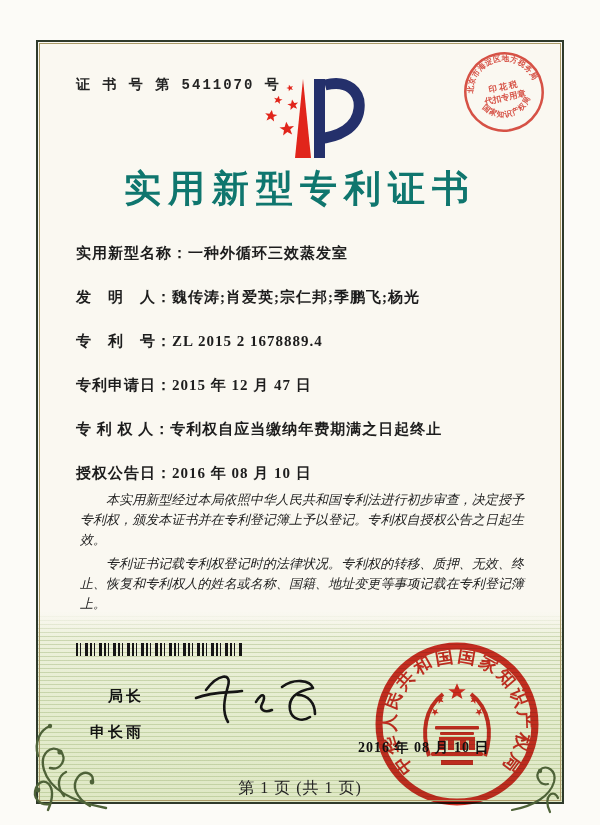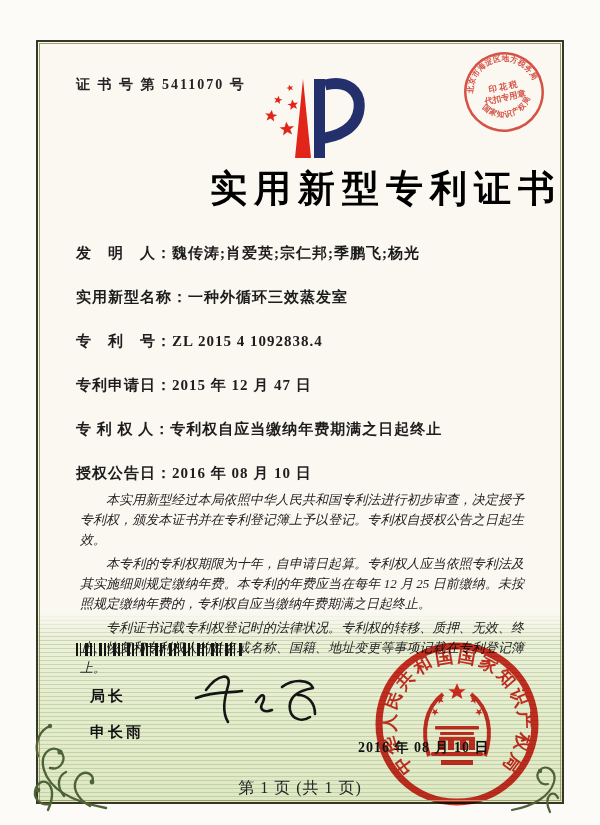--- a/index.html
+++ b/index.html
@@ -11,30 +11,30 @@
   }
   .frame{
     position:absolute;left:36px;top:40px;width:524px;height:760px;
     border:2px solid #2f3a2b;background:#faf8f1;
   }
   .inner-border{
     position:absolute;inset:1px;border:1px solid #ab9b69;pointer-events:none;z-index:5;
   }
   .cert-number{
     position:absolute;left:38px;top:34px;font-size:14px;font-weight:bold;
-    letter-spacing:2px;color:#242424;z-index:2;
+    letter-spacing:2px;color:#242424;z-index:2;font-family:Liberation Mono, monospace;
   }
   .tax-stamp{
     position:absolute;left:424px;top:8px;width:84px;height:84px;
     transform:rotate(-12deg);opacity:.92;mix-blend-mode:multiply;z-index:2;
   }
   .logo{position:absolute;left:206px;top:34px;width:122px;height:90px;z-index:1;}
   .title{
-    position:absolute;left:0;right:0;top:122px;margin:0;text-align:right;
-    font-size:37px;font-weight:bold;letter-spacing:7px;color:#000000;z-index:2;
+    position:absolute;left:0;right:0;top:122px;margin:0;text-align:center;
+    font-size:37px;font-weight:bold;letter-spacing:7px;color:#0f766e;z-index:2;
   }
   .fields{position:absolute;left:38px;top:203px;width:460px;z-index:2;}
   .field-row{margin-bottom:27px;font-size:15px;font-weight:bold;letter-spacing:1px;
     white-space:nowrap;line-height:17px;color:#1d1d1d;}
   .field-value{font-weight:bold;}
   .paragraphs{
     position:absolute;left:38px;top:444px;width:452px;z-index:2;
     font-size:13px;line-height:20px;font-style:italic;color:#222;text-align:justify;
   }
   .paragraphs p{margin:4px;text-indent:2em;}
@@ -51,21 +51,21 @@
   .barcode{
     position:absolute;left:38px;top:601px;width:166px;height:13px;z-index:3;
     background:repeating-linear-gradient(90deg,
       #161616 0 2px,transparent 2px 4px,
       #161616 4px 5px,transparent 5px 9px,
       #161616 9px 12px,transparent 12px 14px);
   }
   .director{position:absolute;left:52px;top:645px;z-index:3;
     font-family:"Liberation Sans","DejaVu Sans",sans-serif;font-weight:bold;
     font-size:15px;letter-spacing:3px;color:#141414;}
-  .director div{margin-bottom:17px;}
+  .director div{margin-bottom:17px;text-align:right;}
   .signature{position:absolute;left:148px;top:618px;width:150px;height:78px;z-index:4;}
   .seal{position:absolute;left:329px;top:592px;width:180px;height:180px;z-index:2;
     mix-blend-mode:multiply;opacity:.96;}
   .seal-date{position:absolute;left:320px;top:697px;width:170px;z-index:4;
     font-size:14px;font-weight:bold;letter-spacing:1px;color:#101010;}
   .page-number{position:absolute;left:0;right:0;top:736px;text-align:center;z-index:3;
     font-size:16px;letter-spacing:1px;color:#242424;}
   .flourish{position:absolute;z-index:6;color:#4e6238;}
   .flourish-left{left:-12px;top:636px;width:86px;height:134px;}
   .flourish-right{right:-8px;top:698px;width:62px;height:74px;transform:scaleX(-1);}
@@ -109,42 +109,41 @@
       <polygon points="59,3 51,82 67,82" fill="#e1251b"></polygon>
       <rect x="70" y="3" width="11" height="79" fill="#24306b"></rect>
       <path d="M81,9 C104,3 117,16 115,33 C113,52 95,61 73,63" fill="none" stroke="#24306b" stroke-width="11"></path>
     </svg>
   </div>
 
   <h1 class="title">实用新型专利证书</h1>
 
   <div class="fields">
     <div class="field-row">
+      <span class="field-label">实用新型名称：</span><span class="field-value">一种外循环三效蒸发室</span>
+    </div>
+    <div class="field-row">
       <span class="field-label">发　明　人：</span><span class="field-value">魏传涛;肖爱英;宗仁邦;季鹏飞;杨光</span>
     </div>
     <div class="field-row">
-      <span class="field-label">实用新型名称：</span><span class="field-value">一种外循环三效蒸发室</span>
-    </div>
-    <div class="field-row">
-      <span class="field-label">专　利　号：</span><span class="field-value">ZL 2015 4 1092838.4</span>
+      <span class="field-label">专　利　号：</span><span class="field-value">ZL 2015 2 1678889.4</span>
     </div>
     <div class="field-row">
       <span class="field-label">专利申请日：</span><span class="field-value">2015 年 12 月 47 日</span>
     </div>
     <div class="field-row">
       <span class="field-label">专 利 权 人：</span><span class="field-value">专利权自应当缴纳年费期满之日起终止</span>
     </div>
     <div class="field-row">
       <span class="field-label">授权公告日：</span><span class="field-value">2016 年 08 月 10 日</span>
     </div>
   </div>
 
   <div class="paragraphs">
     <p>本实用新型经过本局依照中华人民共和国专利法进行初步审查，决定授予专利权，颁发本证书并在专利登记簿上予以登记。专利权自授权公告之日起生效。</p>
-    <p>本专利的专利权期限为十年，自申请日起算。专利权人应当依照专利法及其实施细则规定缴纳年费。本专利的年费应当在每年 12 月 25 日前缴纳。未按照规定缴纳年费的，专利权自应当缴纳年费期满之日起终止。</p>
     <p>专利证书记载专利权登记时的法律状况。专利权的转移、质押、无效、终止、恢复和专利权人的姓名或名称、国籍、地址变更等事项记载在专利登记簿上。</p>
   </div>
 
   <div class="green-band"></div>
 
   <div class="barcode"></div>
 
   <div class="director">
     <div>局长</div>
     <div>申长雨</div>

